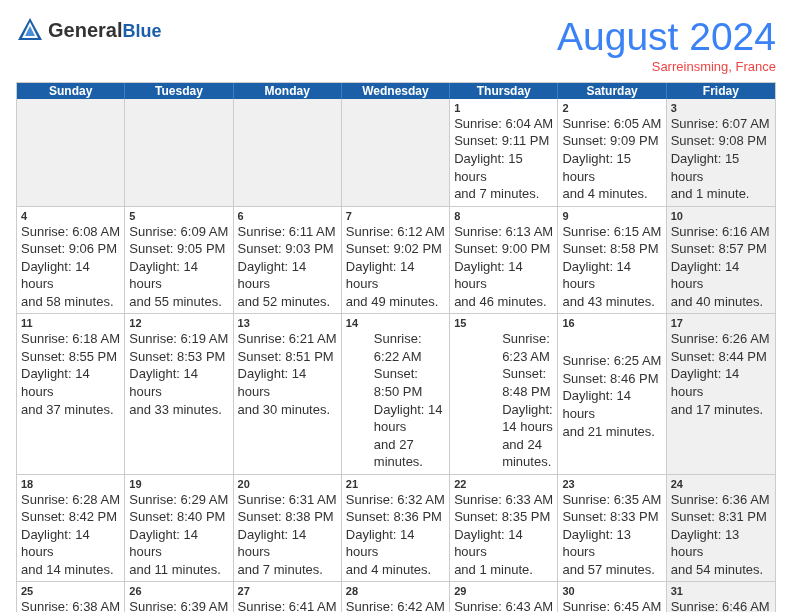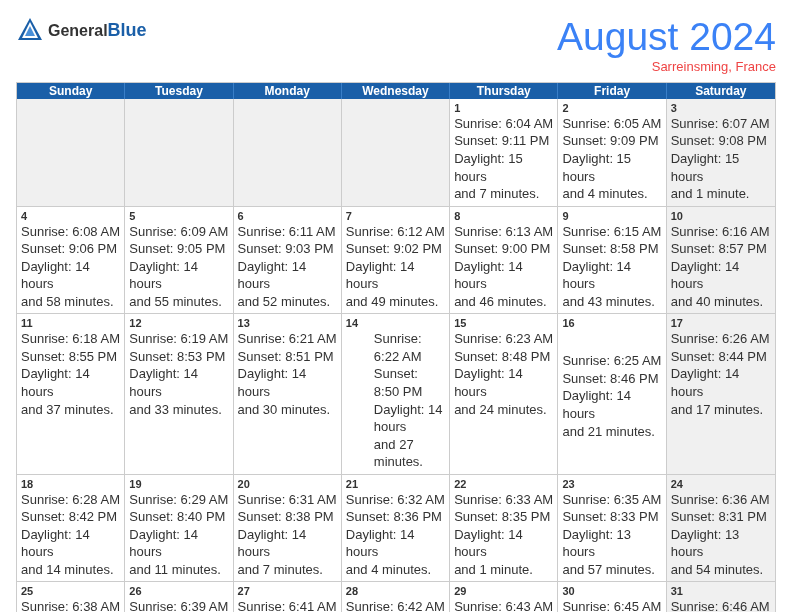--- a/index.html
+++ b/index.html
@@ -22,21 +22,21 @@
       justify-content: space-between;
       align-items: flex-start;
       margin-bottom: 8px;
     }
     .logo {
       display: flex;
       align-items: center;
       gap: 4px;
     }
     .logo-text-general {
-      font-size: 16px;
+      font-size: 20px;
       font-weight: bold;
       color: #333;
     }
     .logo-text-blue {
       font-size: 18px;
       font-weight: bold;
       color: #1a5fa8;
     }
     .logo-icon {
       width: 28px;
@@ -130,22 +130,22 @@
     </div>
   </div>
 
   <div class="calendar">
     <div class="cal-header-row">
     <div class="cal-header-cell">Sunday</div>
         <div class="cal-header-cell">Tuesday</div>
         <div class="cal-header-cell">Monday</div>
         <div class="cal-header-cell">Wednesday</div>
         <div class="cal-header-cell">Thursday</div>
+        <div class="cal-header-cell">Saturday</div>
         <div class="cal-header-cell">Friday</div>
-        <div class="cal-header-cell">Saturday</div>
       </div>
     <div class="cal-body">
     <div class="cal-row">
           <div class="cal-cell shaded empty"></div>
           <div class="cal-cell shaded empty"></div>
           <div class="cal-cell shaded empty"></div>
           <div class="cal-cell shaded empty"></div>
           <div class="cal-cell">
             <div class="day-num">1</div>
             <div class="cell-text" style="white-space: pre-line;">Sunrise: 6:04 AM
@@ -243,21 +243,21 @@
           </div>
           <div class="cal-cell">
             <div class="day-num">14</div>
             <div class="cell-text" style="white-space: pre-line; margin-left: 28px;">Sunrise: 6:22 AM
 Sunset: 8:50 PM
 Daylight: 14 hours
 and 27 minutes.</div>
           </div>
           <div class="cal-cell">
             <div class="day-num">15</div>
-            <div class="cell-text" style="white-space: pre-line;">Sunrise: 6:23 AM
+            <div class="cell-text" style="white-space: pre-line; margin-left: 48px;">Sunrise: 6:23 AM
 Sunset: 8:48 PM
 Daylight: 14 hours
 and 24 minutes.</div>
           </div>
           <div class="cal-cell">
             <div class="day-num">16</div>
             <div class="cell-text" style="white-space: pre-line; margin-top: 23px;">Sunrise: 6:25 AM
 Sunset: 8:46 PM
 Daylight: 14 hours
 and 21 minutes.</div>

